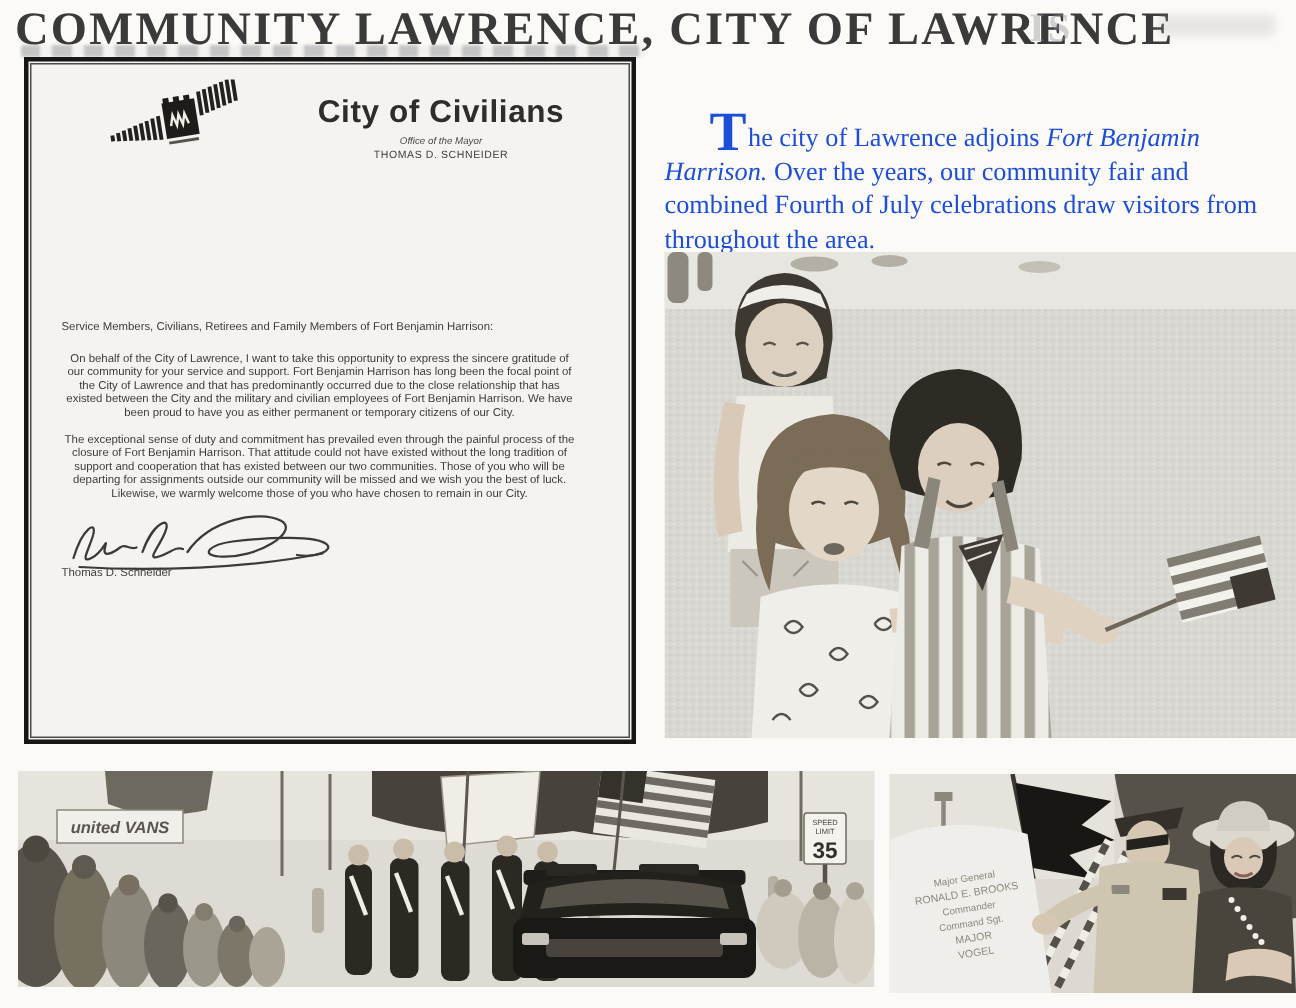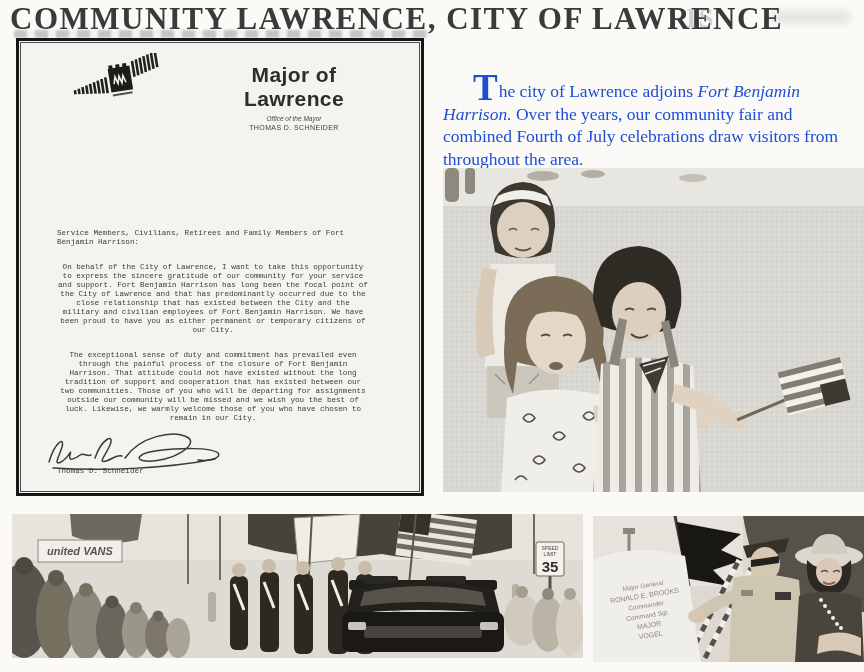--- a/index.html
+++ b/index.html
@@ -39,21 +39,21 @@
   .letterhead{position:absolute;left:0;top:10px;width:100%;height:72px;}
   .lh-logo{position:absolute;left:50px;top:2px;}
   .lh-text{position:absolute;left:180px;top:12px;width:190px;text-align:center;}
   .lh-org{font-size:21px;font-weight:700;color:#2d2d2d;letter-spacing:.4px;}
   .lh-office{font-size:6.5px;font-style:italic;color:#4a4a4a;margin-top:4px;}
   .lh-mayor{font-size:7px;color:#3c3c3c;margin-top:2px;letter-spacing:.4px;}
   .letter-body{
     position:absolute;left:22px;top:172px;width:344px;
     font-size:7.6px;line-height:9px;color:#3c3c3c;
   }
-  .letter-body p{margin:16px;font-family:Liberation Mono, monospace;}
+  .letter-body p{margin:0;}
   .salutation{margin-bottom:12px !important;}
   .para{margin-bottom:9px !important;text-align:center;}
   .para-last{margin-bottom:12px !important;}
   .closing{margin-bottom:0 !important;}
   .signature{display:block;margin:-4px 0 0 4px;}
   .signer{margin-top:-7px !important;}
   .reference{margin-top:17px !important;}
   
   .intro{
     position:absolute;left:443px;top:80px;width:416px;margin:0;
@@ -109,21 +109,21 @@
             <rect x="69" y="9" width="2.6" height="16"></rect>
             <rect x="73" y="8" width="2.6" height="16"></rect>
             <rect x="77" y="7" width="2.6" height="16"></rect>
             <rect x="81" y="6" width="2.6" height="16"></rect>
             <rect x="85" y="5" width="2.6" height="16"></rect>
             <rect x="89" y="4" width="2.6" height="16"></rect>
           </g>
         </g>
       </svg>
       <div class="lh-text">
-        <div class="lh-org">Major of Lawrence</div>
+        <div class="lh-org">City of Civilians</div>
         <div class="lh-office">Office of the Mayor</div>
         <div class="lh-mayor">THOMAS D. SCHNEIDER</div>
       </div>
     </div>
 
     <div class="letter-body">
       <p class="salutation">Service Members, Civilians, Retirees and Family Members of Fort Benjamin Harrison:</p>
       <p class="para">On behalf of the City of Lawrence, I want to take this opportunity to express the sincere gratitude of our community for your service and support.  Fort Benjamin Harrison has long been the focal point of the City of Lawrence and that has predominantly occurred due to the close relationship that has existed between the City and the military and civilian employees of Fort Benjamin Harrison.  We have been proud to have you as either permanent or temporary citizens of our City.</p>
       <p class="para">The exceptional sense of duty and commitment has prevailed even through the painful process of the closure of Fort Benjamin Harrison.  That attitude could not have existed without the long tradition of support and cooperation that has existed between our two communities.  Those of you who will be departing for assignments outside our community will be missed and we wish you the best of luck.  Likewise, we warmly welcome those of you who have chosen to remain in our City.</p>
       <svg class="signature" width="195" height="46" viewBox="0 0 195 46" fill="none" stroke="#3a3a3a" stroke-width="1.5" stroke-linecap="round">

